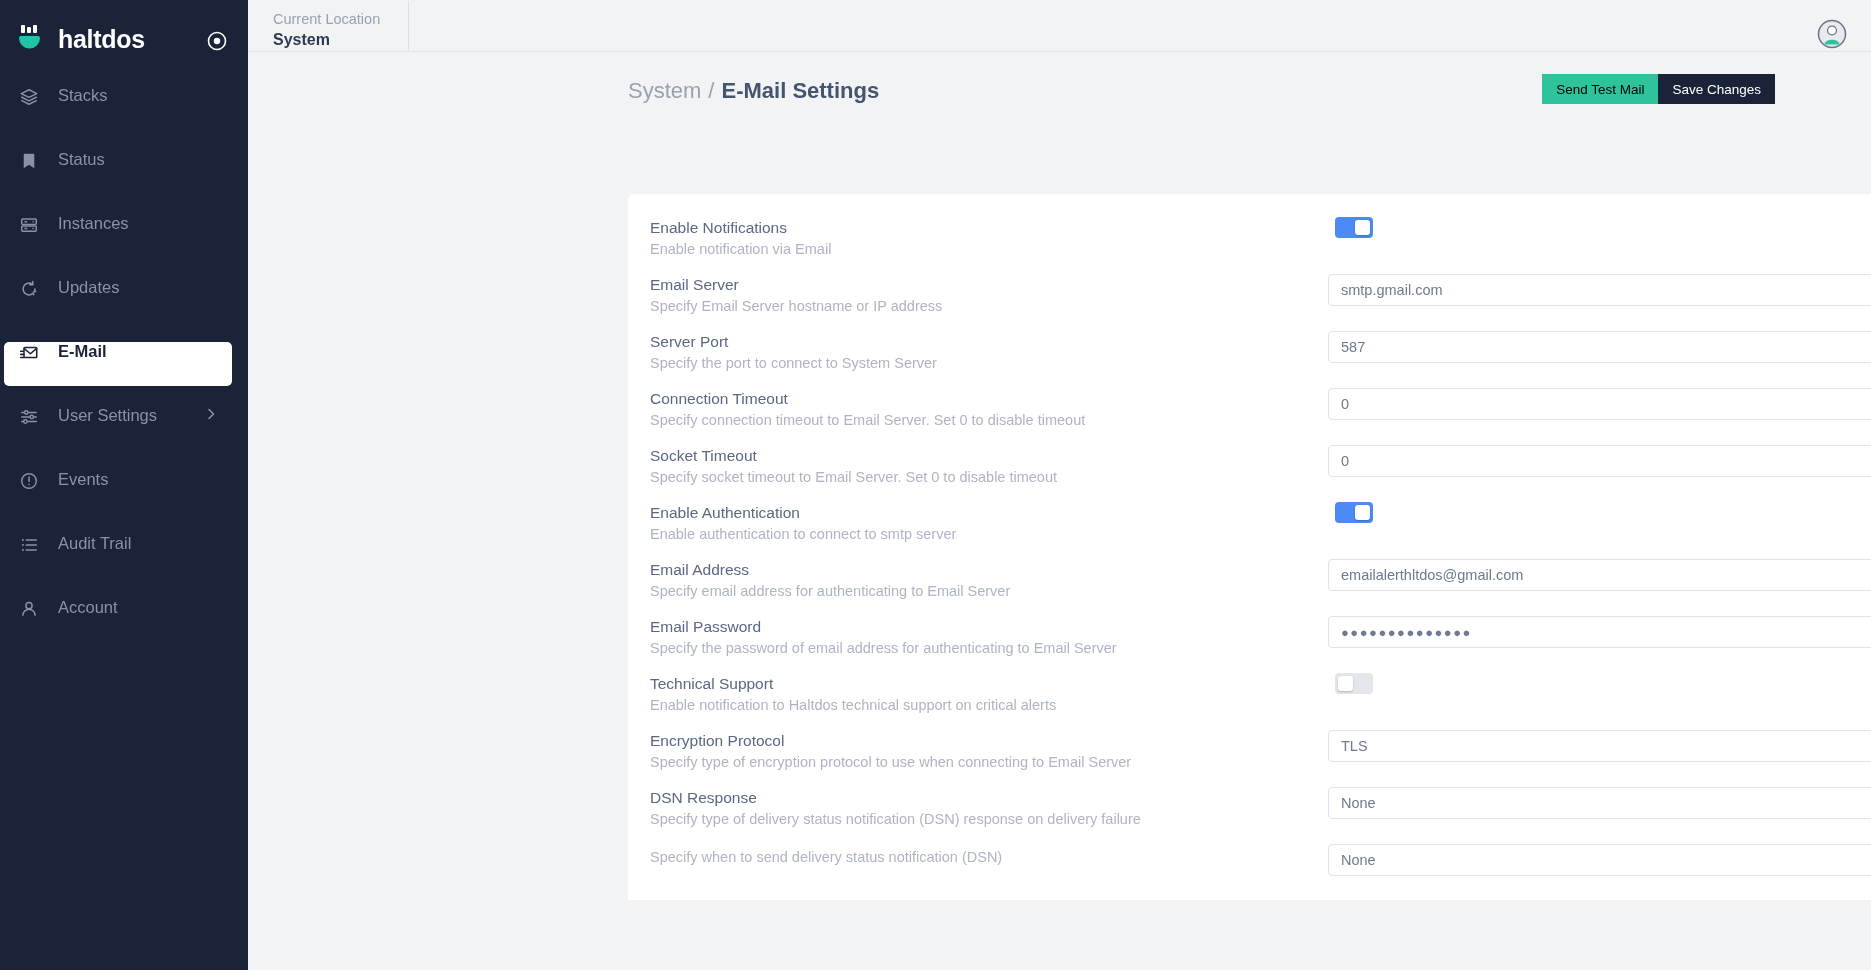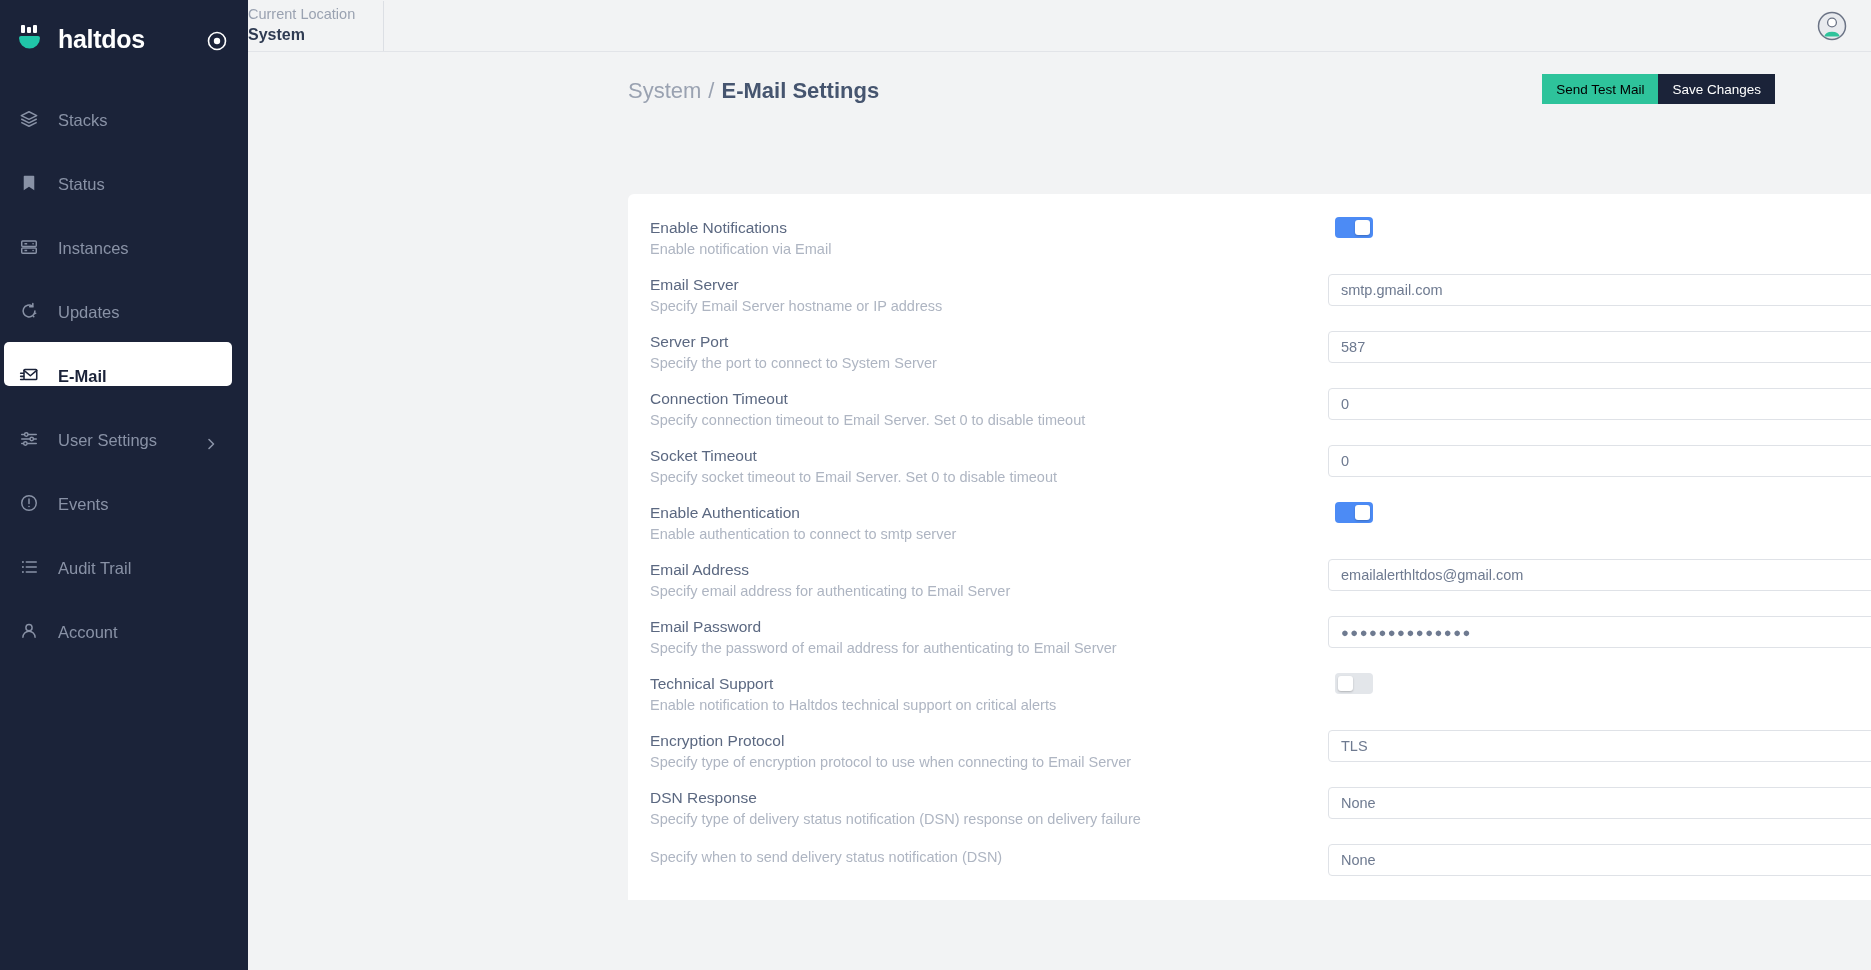--- a/index.html
+++ b/index.html
@@ -23,43 +23,43 @@
   }
   .brand-logo { width: 30px; height: 30px; flex: 0 0 30px; }
   .brand-name {
     color: #ffffff; font-size: 25px; font-weight: bold;
     letter-spacing: -0.3px; line-height: 1;
   }
   .brand-target { margin-left: auto; width: 22px; height: 22px; flex: 0 0 22px; cursor: pointer; }
 
   .nav { margin-top: 34px; display: flex; flex-direction: column; }
   .nav-item {
-    display: flex; align-items: flex-end;
+    display: flex; align-items: flex-start;
     height: 44px; margin: 0 16px 0 4px;
     padding: 0 14px; gap: 18px;
     color: #8992a6; font-size: 16.5px;
     border-radius: 5px; cursor: pointer;
     position: relative;
   }
   .nav-item .nav-icon { width: 22px; height: 22px; flex: 0 0 22px; display: flex; align-items: center; justify-content: center; }
   .nav-item.active {
     background: #ffffff; color: #1b2339; font-weight: bold;
     margin: 0 16px 0 4px;
   }
   .nav-spacer { height: 20px; }
   .nav-chevron { margin-left: auto; width: 14px; height: 14px; }
 
   
   .main { flex: 1; height: 970px; display: flex; flex-direction: column; background: #f2f3f4; position: relative; }
 
   .topbar {
     height: 52px; min-height: 52px;
     background: #f2f3f4;
-    display: flex; align-items: center;
-    position: relative;
+    display: flex; align-items: flex-end;
+    padding-left: 25px; position: relative;
     border-bottom: 1px solid #e2e4e8;
   }
   .loc-block { display: flex; flex-direction: column; justify-content: center; padding-right: 28px; }
   .loc-label { color: #9aa2b1; font-size: 14.5px; line-height: 1.35; }
   .loc-value { color: #2f3b52; font-size: 16px; font-weight: bold; line-height: 1.35; }
   .topbar-divider { width: 1px; height: 50px; background: #dcdfe4; }
   .avatar-wrap { margin-left: auto; margin-right: 22px; cursor: pointer; width: 34px; height: 34px; }
 
   .content { flex: 1; overflow: hidden; position: relative; }
 

